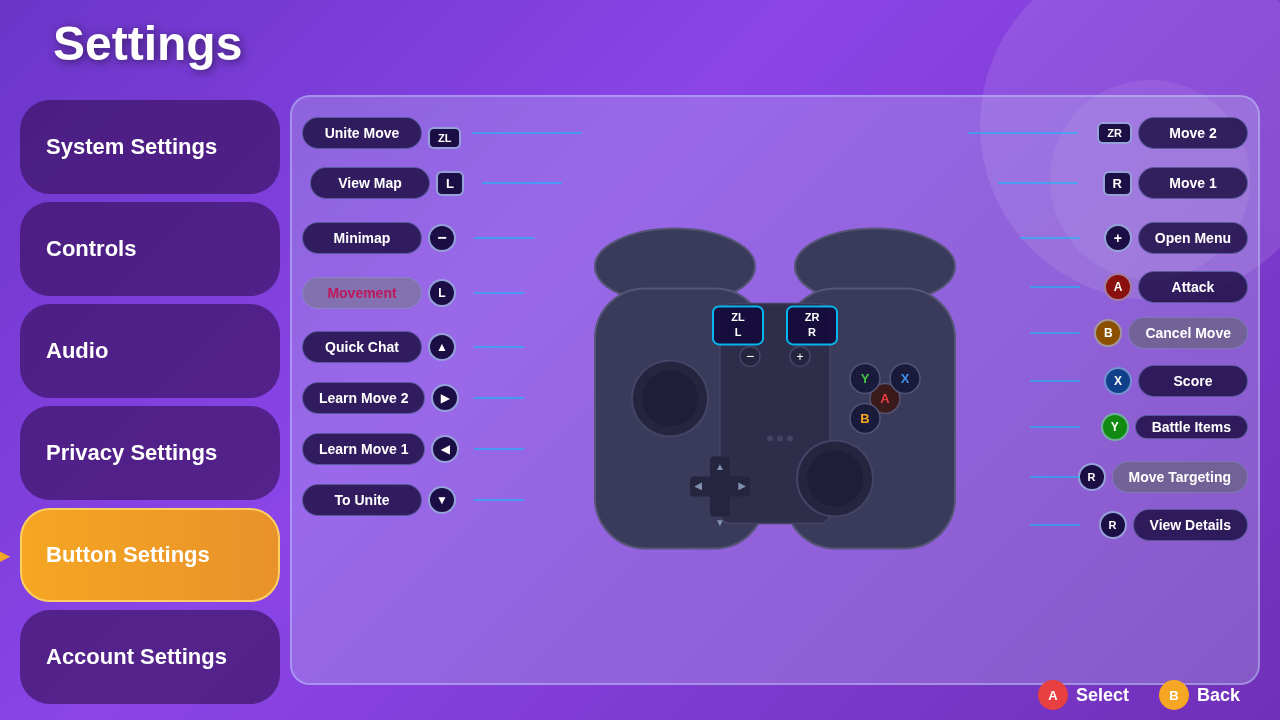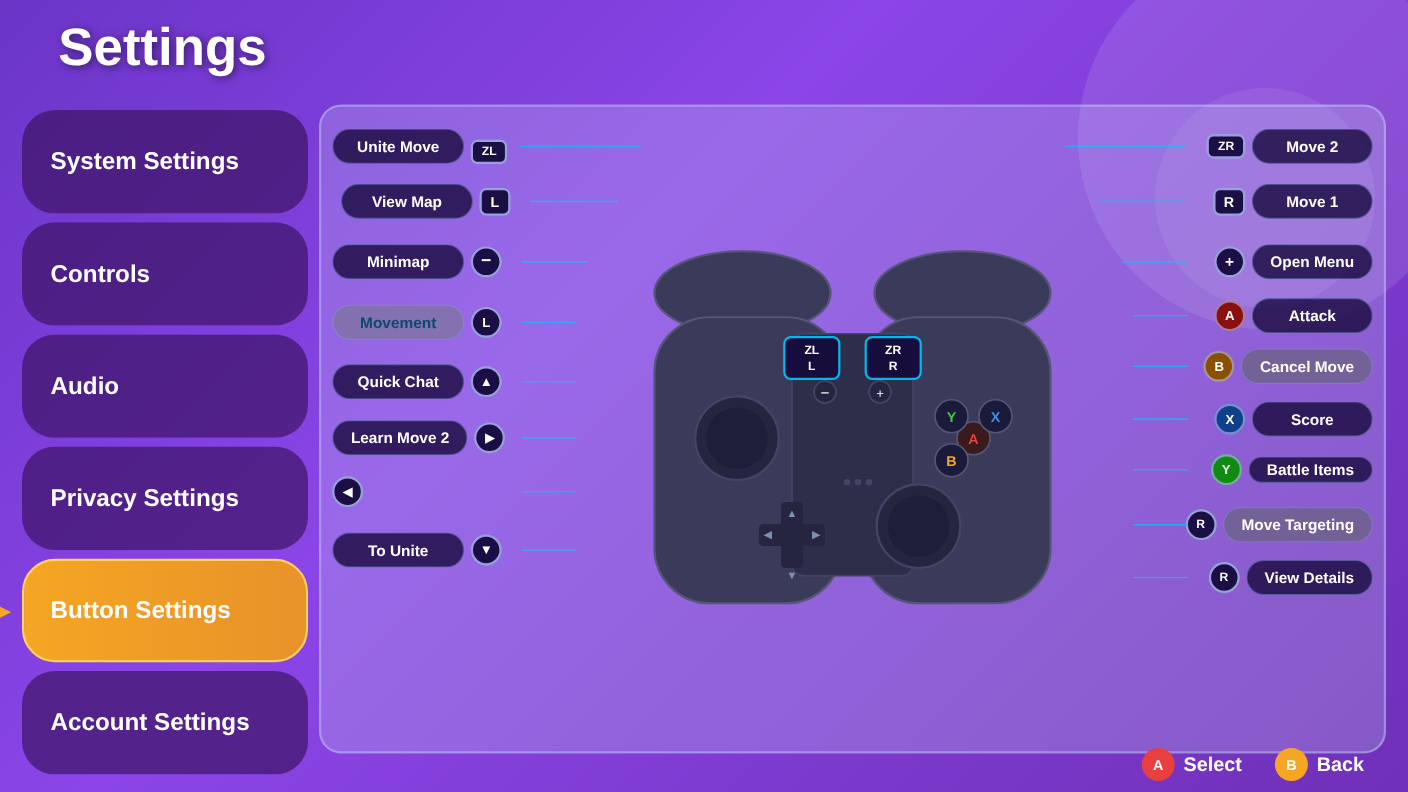--- a/index.html
+++ b/index.html
@@ -250,21 +250,21 @@
       <div style="background:rgba(30,15,70,0.85);border:1px solid rgba(150,180,255,0.4);border-radius:20px;padding:7px 16px;color:white;font-size:14px;font-weight:600;min-width:120px;text-align:center;">
         <span>Minimap</span>
       </div>
       <div style="background:rgba(20,10,60,0.95);border:2px solid rgba(180,200,255,0.8);border-radius:50%;width:28px;height:28px;display:flex;align-items:center;justify-content:center;color:white;font-size:16px;font-weight:bold;">−</div>
       <svg width="60" height="2" style="position:absolute;left:172px;top:50%;transform:translateY(-50%)">
           <line x1="0" y1="1" x2="60" y2="1" stroke="rgba(0,200,255,0.7)" stroke-width="1.5"></line>
         </svg>
     </div>
 
     <div style="position:absolute;left:10px;top:180px;display:flex;align-items:center;gap:6px;">
-      <div style="background:rgba(120,120,140,0.6);border:1px solid rgba(150,180,255,0.3);border-radius:20px;padding:7px 16px;color:#0c4a6e;font-size:14px;font-weight:600;min-width:120px;text-align:center;">
+      <div style="background:rgba(120,120,140,0.6);border:1px solid rgba(150,180,255,0.3);border-radius:20px;padding:7px 16px;color:#be185d;font-size:14px;font-weight:600;min-width:120px;text-align:center;">
         <span>Movement</span>
       </div>
       <div style="background:rgba(20,10,60,0.95);border:2px solid rgba(180,200,255,0.8);border-radius:50%;width:28px;height:28px;display:flex;align-items:center;justify-content:center;color:white;font-size:12px;font-weight:bold;">L</div>
       <svg width="50" height="2" style="position:absolute;left:172px;top:50%;transform:translateY(-50%)">
           <line x1="0" y1="1" x2="50" y2="1" stroke="rgba(0,200,255,0.7)" stroke-width="1.5"></line>
         </svg>
     </div>
 
     <div style="position:absolute;left:10px;top:234px;display:flex;align-items:center;gap:6px;">
       <div style="background:rgba(30,15,70,0.85);border:1px solid rgba(150,180,255,0.4);border-radius:20px;padding:7px 16px;color:white;font-size:14px;font-weight:600;min-width:120px;text-align:center;">
@@ -280,20 +280,23 @@
       <div style="background:rgba(30,15,70,0.85);border:1px solid rgba(150,180,255,0.4);border-radius:20px;padding:7px 16px;color:white;font-size:14px;font-weight:600;min-width:120px;text-align:right;">
         <span>Learn Move 2</span>
       </div>
       <div style="background:rgba(20,10,60,0.95);border:2px solid rgba(180,200,255,0.8);border-radius:50%;width:28px;height:28px;display:flex;align-items:center;justify-content:center;color:white;font-size:12px;">▶</div>
       <svg width="50" height="2" style="position:absolute;left:172px;top:50%;transform:translateY(-50%)">
           <line x1="0" y1="1" x2="50" y2="1" stroke="rgba(0,200,255,0.7)" stroke-width="1.5"></line>
         </svg>
     </div>
 
     <div style="position:absolute;left:10px;top:336px;display:flex;align-items:center;gap:6px;">
+      <div style="background:rgba(30,15,70,0.85);border:1px solid rgba(150,180,255,0.4);border-radius:20px;padding:7px 16px;color:white;font-size:14px;font-weight:600;min-width:120px;text-align:center;">
+        <span>Learn Move 1</span>
+      </div>
       <div style="background:rgba(20,10,60,0.95);border:2px solid rgba(180,200,255,0.8);border-radius:50%;width:28px;height:28px;display:flex;align-items:center;justify-content:center;color:white;font-size:12px;">◀</div>
       <svg width="50" height="2" style="position:absolute;left:172px;top:50%;transform:translateY(-50%)">
           <line x1="0" y1="1" x2="50" y2="1" stroke="rgba(0,200,255,0.7)" stroke-width="1.5"></line>
         </svg>
     </div>
 
     <div style="position:absolute;left:10px;top:387px;display:flex;align-items:center;gap:6px;">
       <div style="background:rgba(30,15,70,0.85);border:1px solid rgba(150,180,255,0.4);border-radius:20px;padding:7px 16px;color:white;font-size:14px;font-weight:600;min-width:120px;text-align:center;">
         <span>To Unite</span>
       </div>

